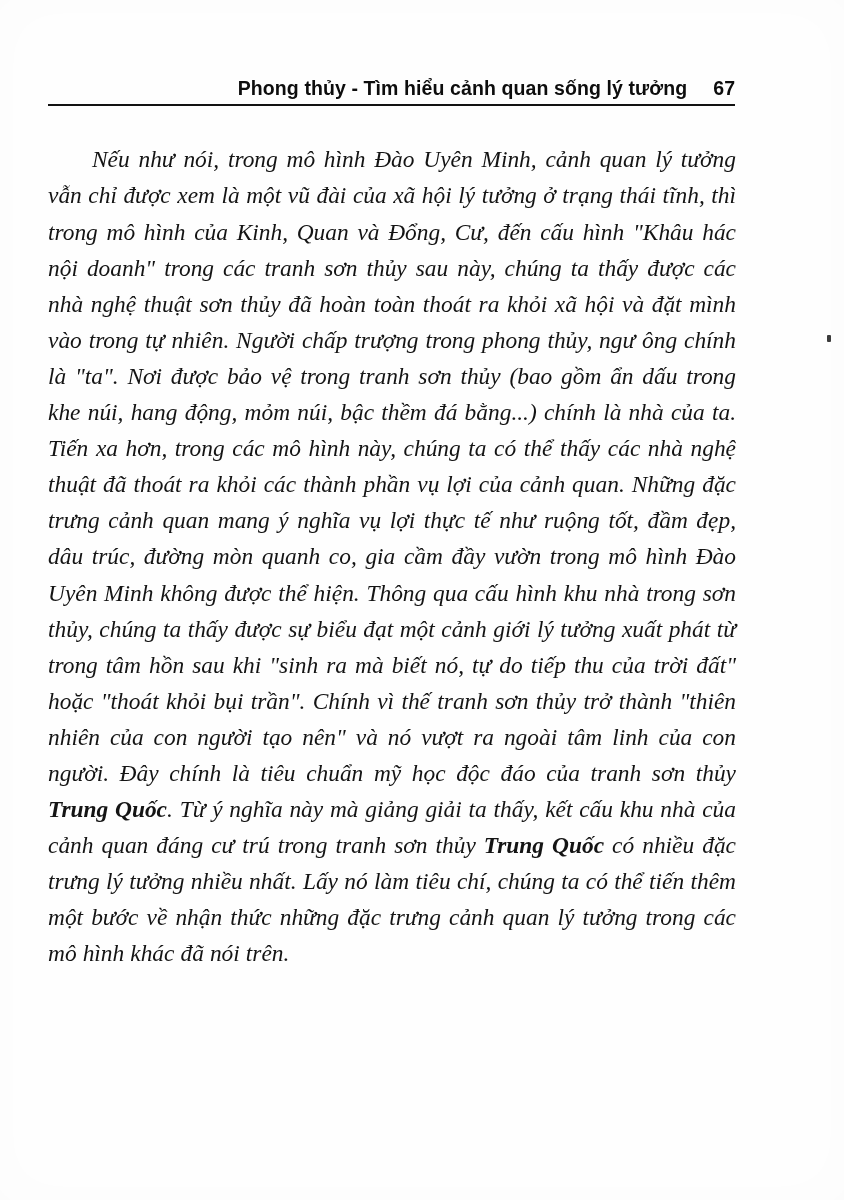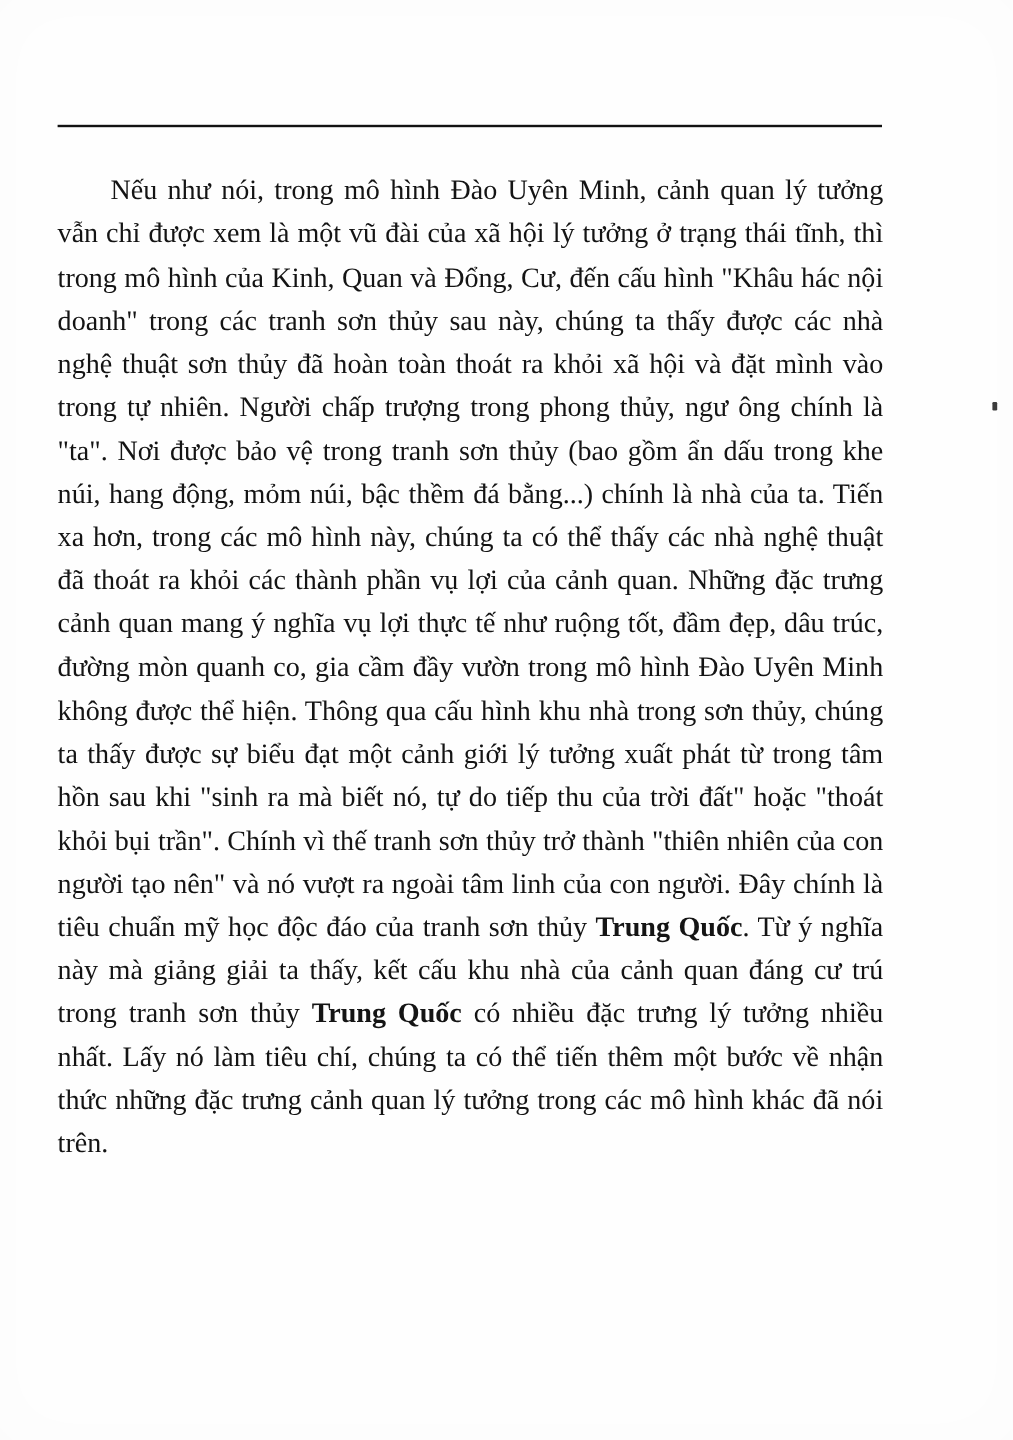--- a/index.html
+++ b/index.html
@@ -68,20 +68,21 @@
     left: 48px;
     top: 118px;
     width: 688px;
     font-size: 23.4px;
     line-height: 36.1px;
     text-align: justify;
     text-justify: inter-word;
     text-indent: 44px;
     word-spacing: 0.2px;
     hyphens: none;
+    font-style: italic;
   }
 
   .body-copy .emph {
     font-weight: 700;
   }
 
   
   .speck {
     position: absolute;
     left: 827px;
@@ -91,20 +92,24 @@
     background: #1a1a1a;
     border-radius: 1px;
     opacity: 0.85;
   }
 </style>
 </head>
 <body>
 
 <div class="page">
 
+  <div class="running-head">
+    <span class="head-title">Phong thủy - Tìm hiểu cảnh quan sống lý tưởng</span>
+    <span class="folio">67</span>
+  </div>
 
   <div class="head-rule"></div>
 
   <p class="body-copy"><span>Nếu như nói, trong mô hình Đào Uyên Minh, cảnh quan lý tưởng vẫn chỉ được xem là một vũ đài của xã hội lý tưởng ở trạng thái tĩnh, thì trong mô hình của Kinh, Quan và Đổng, Cư, đến cấu hình "Khâu hác nội doanh" trong các tranh sơn thủy sau này, chúng ta thấy được các nhà nghệ thuật sơn thủy đã hoàn toàn thoát ra khỏi xã hội và đặt mình vào trong tự nhiên. Người chấp trượng trong phong thủy, ngư ông chính là "ta". Nơi được bảo vệ trong tranh sơn thủy (bao gồm ẩn dấu trong khe núi, hang động, mỏm núi, bậc thềm đá bằng...) chính là nhà của ta. Tiến xa hơn, trong các mô hình này, chúng ta có thể thấy các nhà nghệ thuật đã thoát ra khỏi các thành phần vụ lợi của cảnh quan. Những đặc trưng cảnh quan mang ý nghĩa vụ lợi thực tế như ruộng tốt, đầm đẹp, dâu trúc, đường mòn quanh co, gia cầm đầy vườn trong mô hình Đào Uyên Minh không được thể hiện. Thông qua cấu hình khu nhà trong sơn thủy, chúng ta thấy được sự biểu đạt một cảnh giới lý tưởng xuất phát từ trong tâm hồn sau khi "sinh ra mà biết nó, tự do tiếp thu của trời đất" hoặc "thoát khỏi bụi trần". Chính vì thế tranh sơn thủy trở thành "thiên nhiên của con người tạo nên" và nó vượt ra ngoài tâm linh của con người. Đây chính là tiêu chuẩn mỹ học độc đáo của tranh sơn thủy </span><span class="emph">Trung Quốc</span><span>. Từ ý nghĩa này mà giảng giải ta thấy, kết cấu khu nhà của cảnh quan đáng cư trú trong tranh sơn thủy </span><span class="emph">Trung Quốc</span><span> có nhiều đặc trưng lý tưởng nhiều nhất. Lấy nó làm tiêu chí, chúng ta có thể tiến thêm một bước về nhận thức những đặc trưng cảnh quan lý tưởng trong các mô hình khác đã nói trên.</span></p>
 
   <div class="speck"></div>
 
 </div>
 
 </body></html>

